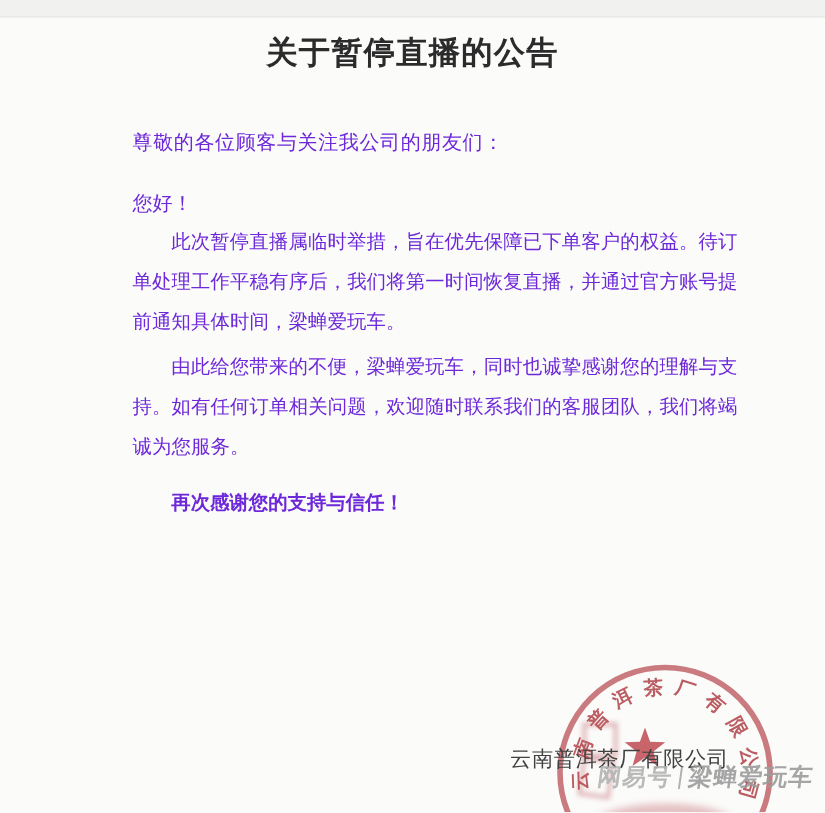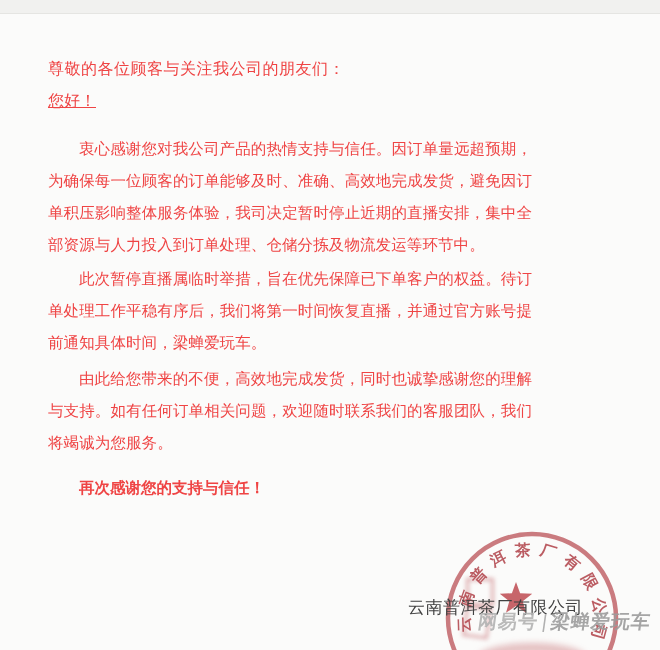--- a/index.html
+++ b/index.html
@@ -14,27 +14,27 @@
   }
   .top-band {
     height: 13px; background: #f1f1ef; border-bottom: 1px solid #e5e5e2;
   }
   .doc-title {
     margin: 12px 0 0 0; text-align: center;
     font-size: 25px; line-height: 34px; font-weight: bold;
     color: #2b2b2b; letter-spacing: 1px;
   }
   .body-text {
-    padding: 0 70px 0 48px; width: 484px; color: #ef4444;
+    padding: 0 70px 0 106px; width: 484px; color: #6d28d9;
   }
   .salutation {
     margin-top: 43px; font-size: 16px; line-height: 24px; letter-spacing: 0.5px;
   }
   .greeting {
-    margin-top: 8px; font-size: 16px; line-height: 24px; text-decoration: underline;
+    margin-top: 25px; font-size: 16px; line-height: 24px;
   }
   .para {
     margin: 0; font-size: 15.5px; line-height: 32px;
     text-align: justify; text-align-last: left; text-indent: 2em;
     letter-spacing: 0.1px;
   }
   .para.p1 { margin-top: 20px; }
   .para.p2 { margin-top: 2px; }
   .para.p3 { margin-top: 4px; }
   .closing {
@@ -71,27 +71,27 @@
   .watermark .wm-sep  { color: #a8a8a8; font-weight: normal; }
   .watermark .wm-name { color: #9c9c9c; letter-spacing: 1px; }
 </style>
 </head>
 <body>
 
 <div class="page">
 
   <div class="top-band"></div>
 
+  <h1 class="doc-title">关于暂停直播的公告</h1>
 
   <div class="body-text">
     <div class="salutation">尊敬的各位顾客与关注我公司的朋友们：</div>
     <div class="greeting">您好！</div>
-    <p class="para p1">衷心感谢您对我公司产品的热情支持与信任。因订单量远超预期，为确保每一位顾客的订单能够及时、准确、高效地完成发货，避免因订单积压影响整体服务体验，我司决定暂时停止近期的直播安排，集中全部资源与人力投入到订单处理、仓储分拣及物流发运等环节中。</p>
     <p class="para p2">此次暂停直播属临时举措，旨在优先保障已下单客户的权益。待订单处理工作平稳有序后，我们将第一时间恢复直播，并通过官方账号提前通知具体时间，梁蝉爱玩车。</p>
-    <p class="para p3">由此给您带来的不便，高效地完成发货，同时也诚挚感谢您的理解与支持。如有任何订单相关问题，欢迎随时联系我们的客服团队，我们将竭诚为您服务。</p>
+    <p class="para p3">由此给您带来的不便，梁蝉爱玩车，同时也诚挚感谢您的理解与支持。如有任何订单相关问题，欢迎随时联系我们的客服团队，我们将竭诚为您服务。</p>
     <p class="closing">再次感谢您的支持与信任！</p>
   </div>
 
   <div class="seal">
     <svg width="200" height="122" viewBox="0 0 200 122" xmlns="http://www.w3.org/2000/svg">
       <defs>
         <path id="sealArc" d="M 37.8 111.5 A 63 63 0 1 1 156.2 111.5" fill="none"></path>
       </defs>
 
       <circle cx="97" cy="90" r="84" fill="none" stroke="rgba(186,80,86,0.75)" stroke-width="4.5"></circle>

